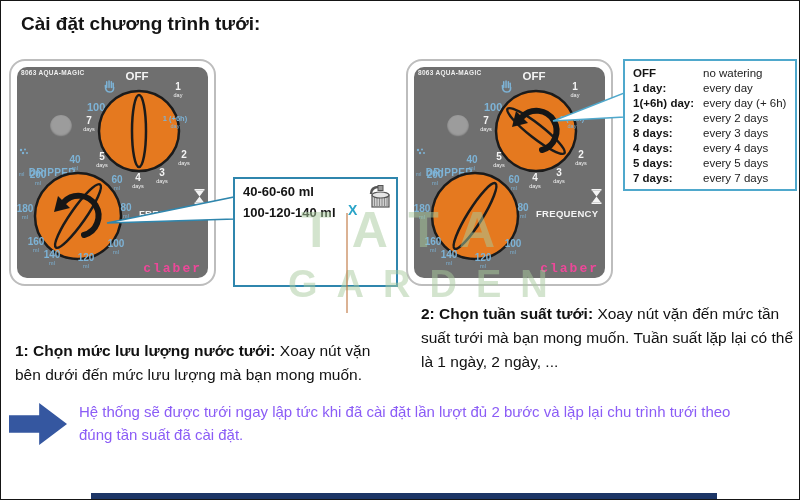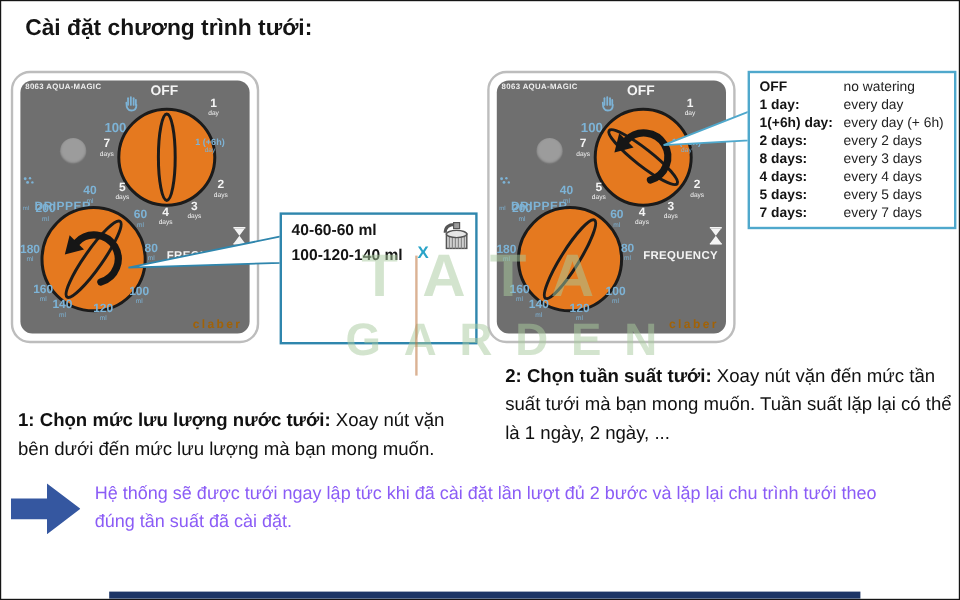--- a/index.html
+++ b/index.html
@@ -45,21 +45,21 @@
   .flow-ring div:nth-of-type(2){left:106px;top:122px;}
   .flow-ring div:nth-of-type(3){left:115px;top:150px;}
   .flow-ring div:nth-of-type(4){left:105px;top:186px;}
   .flow-ring div:nth-of-type(5){left:75px;top:200px;}
   .flow-ring div:nth-of-type(6){left:41px;top:197px;}
   .flow-ring div:nth-of-type(7){left:25px;top:184px;}
   .flow-ring div:nth-of-type(8){left:14px;top:151px;}
   .flow-ring div:nth-of-type(9){left:27px;top:117px;}
   .hourglass{position:absolute;left:183px;top:128px;}
   .freq-label{position:absolute;left:128px;top:147px;font-size:9.5px;font-weight:bold;color:#f4f4f4;letter-spacing:.3px;}
-  .brand{position:absolute;right:12px;bottom:8px;font-size:10px;font-weight:bold;color:#a16207;letter-spacing:2px;}
+  .brand{position:absolute;right:12px;bottom:8px;font-size:13px;font-weight:bold;color:#ec4899;letter-spacing:2px;font-family:Liberation Mono, monospace;}
 
   
   .callout-svg{position:absolute;left:0;top:0;z-index:2;pointer-events:none;}
   .flow-box{position:absolute;left:232px;top:176px;width:165px;height:110px;background:#fff;
         border:2px solid var(--callout_border,#2f86ad);box-sizing:border-box;z-index:3;}
   .flow-box .line{margin:4px 0 0 8px;font-size:13px;line-height:17px;font-weight:bold;color:#141414;white-space:nowrap;}
   .flow-box .xmark{position:absolute;left:113px;top:23px;font-size:14px;font-weight:bold;color:var(--x_blue,#2aa4c8);}
   .flow-box .dripper-widget{position:absolute;left:130px;top:5px;}
 
   .freq-table{position:absolute;left:622px;top:58px;width:174px;background:#fff;

